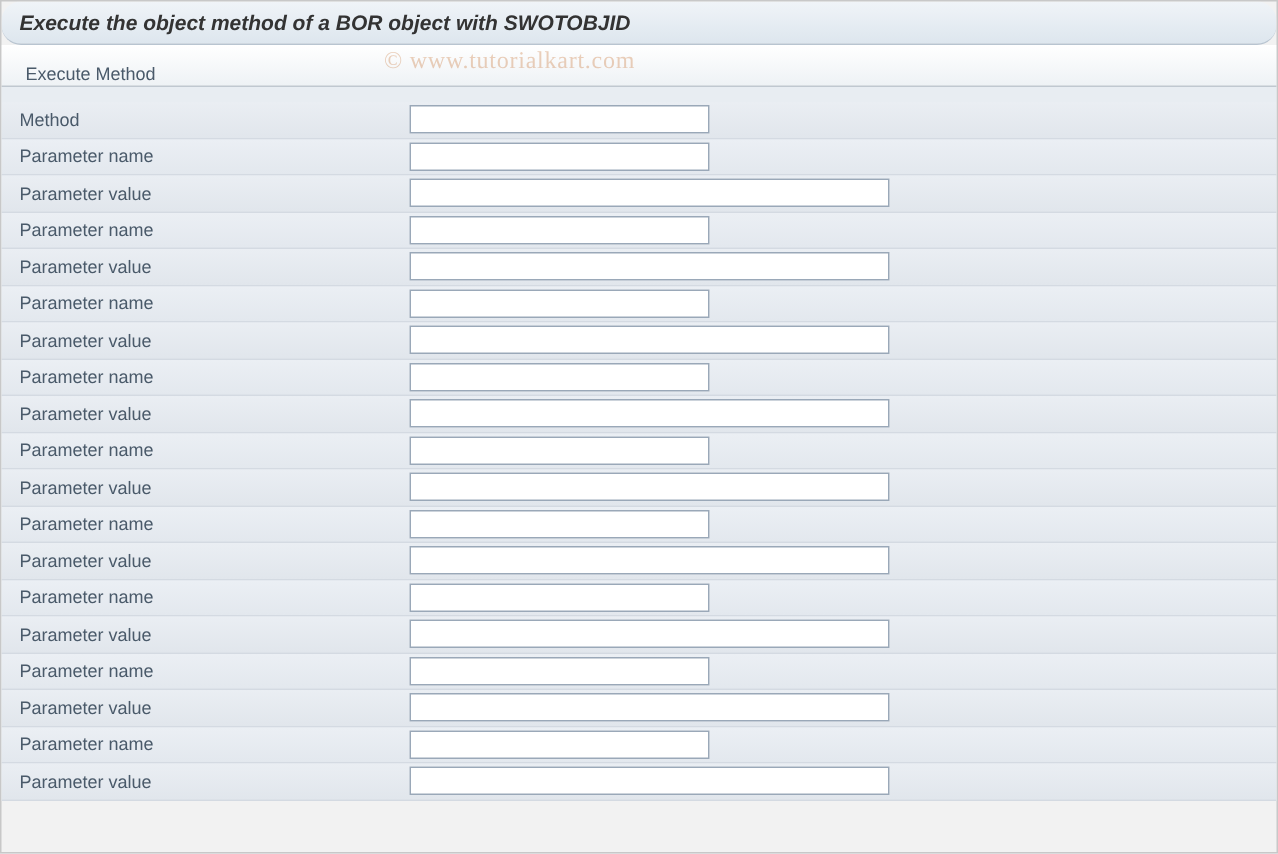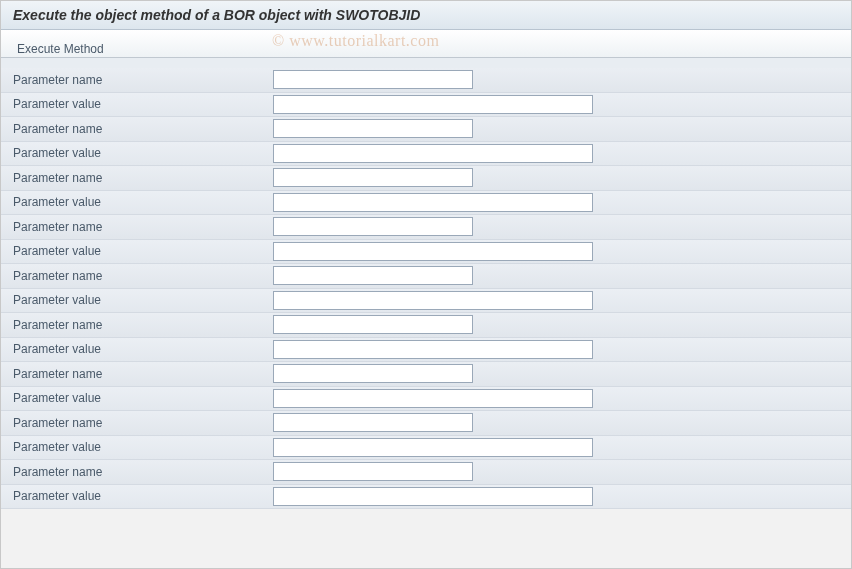--- a/index.html
+++ b/index.html
@@ -17,20 +17,21 @@
       border: 1px solid #c8c8c8;
     }
     .title-bar {
       background: linear-gradient(to bottom, #f0f4f8 0%, #dde6ee 100%);
       padding: 6px 12px;
       border-bottom: 1px solid #b8c4d0;
       font-weight: bold;
       font-style: italic;
       font-size: 14px;
       color: #333;
+      border-radius: 13px;
     }
     .toolbar {
       background: linear-gradient(to bottom, #ffffff 0%, #eef2f5 100%);
       padding: 4px 12px;
       border-bottom: 1px solid #c0c8d0;
       font-size: 12px;
       color: #4a5a6a;
       height: 28px;
       display: flex;
       align-items: center;
@@ -75,21 +76,21 @@
     }
     .input-wide {
       width: 320px;
     }
     .input-medium {
       width: 200px;
     }
     .watermark {
       position: absolute;
       top: 32px;
-      left: 272px;
+      left: 256px;
       font-size: 16px;
       color: rgba(200, 120, 60, 0.35);
       pointer-events: none;
       font-family: Georgia, serif;
       letter-spacing: 0.5px;
     }
     .spacer-row {
       height: 10px;
       background: #e8edf2;
     }
@@ -103,20 +104,24 @@
 
 <div class="toolbar">
   <button class="toolbar-button">Execute Method</button>
 </div>
 
 <div class="watermark">© www.tutorialkart.com</div>
 
 <div class="form-area">
   <div class="spacer-row"></div>
   <div id="form-rows">
+      <div class="form-row">
+        <span class="form-label">Method</span>
+        <input type="text" class="form-input input-medium" style="">
+      </div>
       <div class="form-row">
         <span class="form-label">Parameter name</span>
         <input type="text" class="form-input input-medium" style="">
       </div>
       <div class="form-row">
         <span class="form-label">Parameter value</span>
         <input type="text" class="form-input input-wide" style="">
       </div>
       <div class="form-row">
         <span class="form-label">Parameter name</span>

